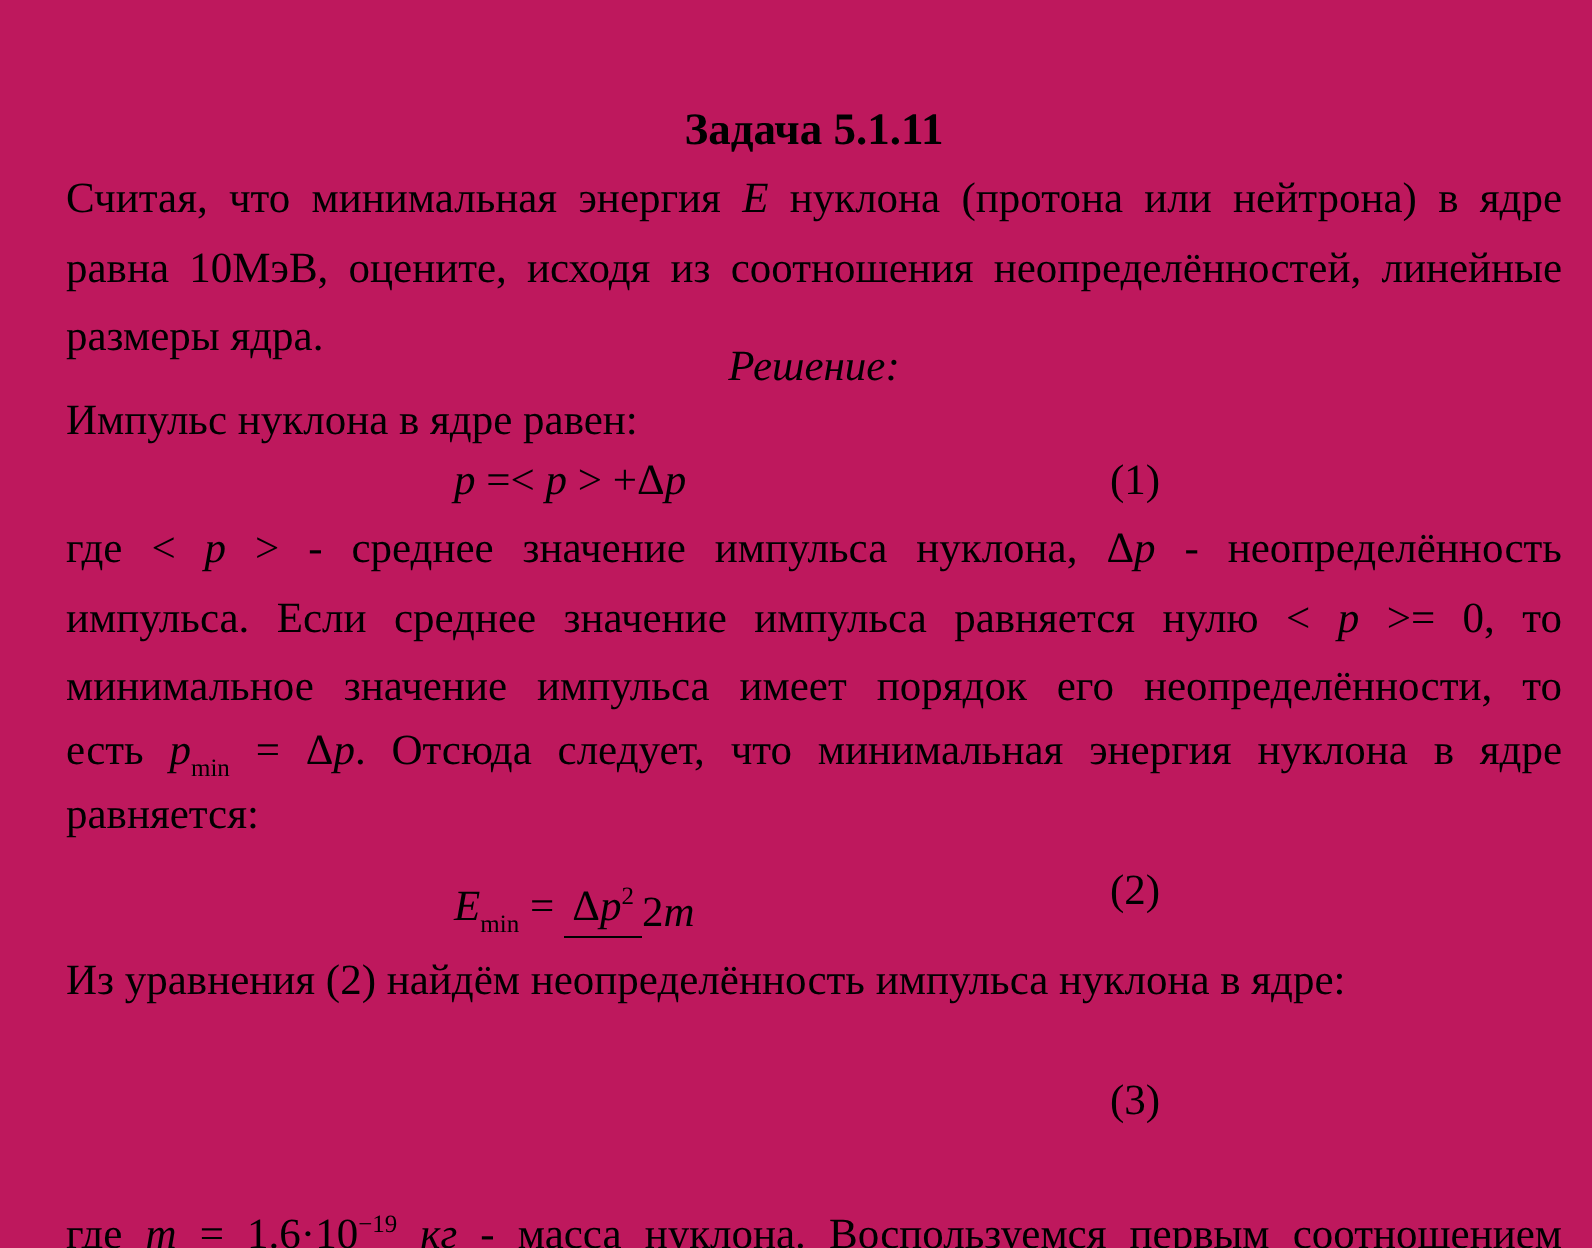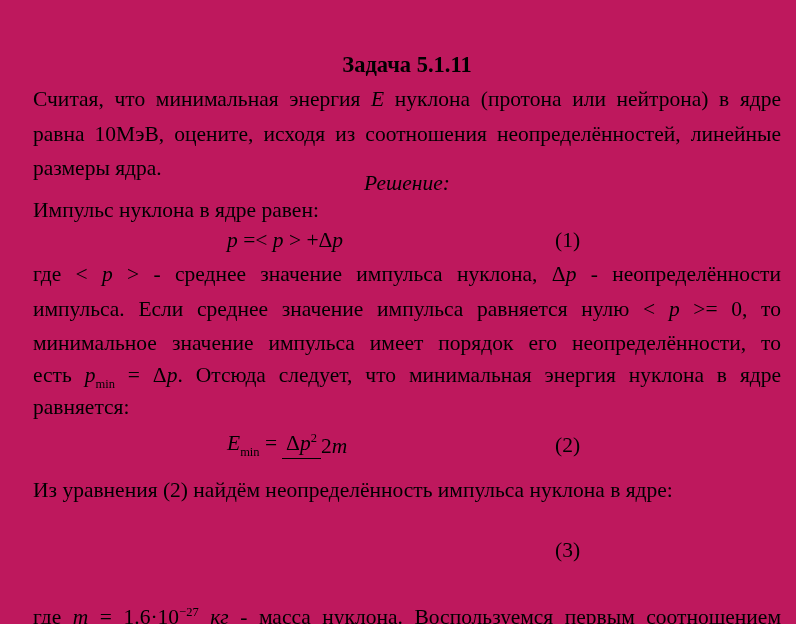--- a/index.html
+++ b/index.html
@@ -21,21 +21,21 @@
   .seg-sub { font-size:12.5px; vertical-align:-6px; font-style:normal; }
   .seg-sup { font-size:12.5px; vertical-align:8px; font-style:normal; }
 
   
   .eq-row { position:absolute; left:0; width:709px; }
   .eq-formula { position:absolute; left:227px; white-space:nowrap; }
   .eq-num { position:absolute; left:555px; }
 
   .eq1-row { top:224px; height:32px; line-height:32px; }
   .eq2-row { top:412px; height:66px; }
-  .eq2-row .eq-formula { top:0; height:66px; display:flex; align-items:center; }
+  .eq2-row .eq-formula { top:10px; height:66px; display:flex; align-items:center; }
   .eq2-row .eq-num { top:0; line-height:66px; }
   .eq3-row { top:528px; height:44px; }
   .eq3-row .eq-formula { top:0; height:44px; display:flex; align-items:center; }
   .eq3-row .eq-num { top:0; line-height:44px; }
 
   .frac { display:inline-flex; align-items:center; margin-left:5px; }
   .frac-num { display:block; padding:0 4px 2px 4px; border-bottom:1.6px solid #000; }
   .frac-den { display:block; padding-top:2px; }
 
   .sqrt-wrap { display:inline-flex; align-items:flex-start; margin-left:2px; }
@@ -55,21 +55,21 @@
 
   <div class="textline" style="top:197px;">Импульс нуклона в ядре равен:</div>
 
   <div class="textline center italic" style="top:170px;">Решение:</div>
 
   <div class="eq-row eq1-row">
     <span class="eq-formula"><span class="seg-i">p</span><span class="seg-t"> =&lt; </span><span class="seg-i">p</span><span class="seg-t"> &gt; +Δ</span><span class="seg-i">p</span></span>
     <span class="eq-num">(1)</span>
   </div>
 
-  <div class="textline just" style="top:261px;"><span class="seg-t">где </span><span class="seg-t"> &lt; </span><span class="seg-i">p</span><span class="seg-t"> &gt;  - среднее значение импульса нуклона, </span><span class="seg-t">Δ</span><span class="seg-i">p</span><span class="seg-t"> - неопределённости</span></div>
+  <div class="textline just" style="top:261px;"><span class="seg-t">где </span><span class="seg-t"> &lt; </span><span class="seg-i">p</span><span class="seg-t"> &gt;  - среднее значение импульса нуклона, </span><span class="seg-t">Δ</span><span class="seg-i">p</span><span class="seg-t"> - неопределённость</span></div>
   <div class="textline just" style="top:296px;"><span class="seg-t">импульса. Если среднее значение импульса равняется нулю </span><span class="seg-t"> &lt; </span><span class="seg-i">p</span><span class="seg-t"> &gt;= 0,  то</span></div>
   <div class="textline just" style="top:330px;"><span class="seg-t">минимальное значение импульса имеет порядок его неопределённости, то</span></div>
   <div class="textline" style="top:394px;"><span class="seg-t">равняется:</span></div>
   <div class="textline just" style="top:362px;"><span class="seg-t">есть  </span><span class="seg-i">p</span><span class="seg-sub">min</span><span class="seg-t"> = Δ</span><span class="seg-i">p</span><span class="seg-t">.  Отсюда следует, что минимальная энергия нуклона в ядре</span></div>
 
   <div class="eq-row eq2-row">
     <span class="eq-formula">
       <span><span class="seg-i">E</span><span class="seg-sub">min</span><span class="seg-t"> = </span></span>
       <span class="frac">
         <span class="frac-num"><span class="seg-t">Δ</span><span class="seg-i">p</span><span class="seg-sup">2</span></span>
@@ -78,15 +78,15 @@
     </span>
     <span class="eq-num">(2)</span>
   </div>
 
   <div class="textline" style="top:477px;"><span class="seg-t">Из уравнения (2) найдём неопределённость импульса нуклона в ядре:</span></div>
 
   <div class="eq-row eq3-row">
     <span class="eq-num">(3)</span>
   </div>
 
-  <div class="textline just" style="top:599px;"><span class="seg-t">где  </span><span class="seg-i">m</span><span class="seg-t"> = 1.6·10</span><span class="seg-sup">−27</span><span class="seg-i"> кг</span><span class="seg-t">  -  масса  нуклона.  Воспользуемся  первым  соотношением</span></div>
+  <div class="textline just" style="top:599px;"><span class="seg-t">где  </span><span class="seg-i">m</span><span class="seg-t"> = 1.6·10</span><span class="seg-sup">−19</span><span class="seg-i"> кг</span><span class="seg-t">  -  масса  нуклона.  Воспользуемся  первым  соотношением</span></div>
 
 </div>
 
 </body></html>

